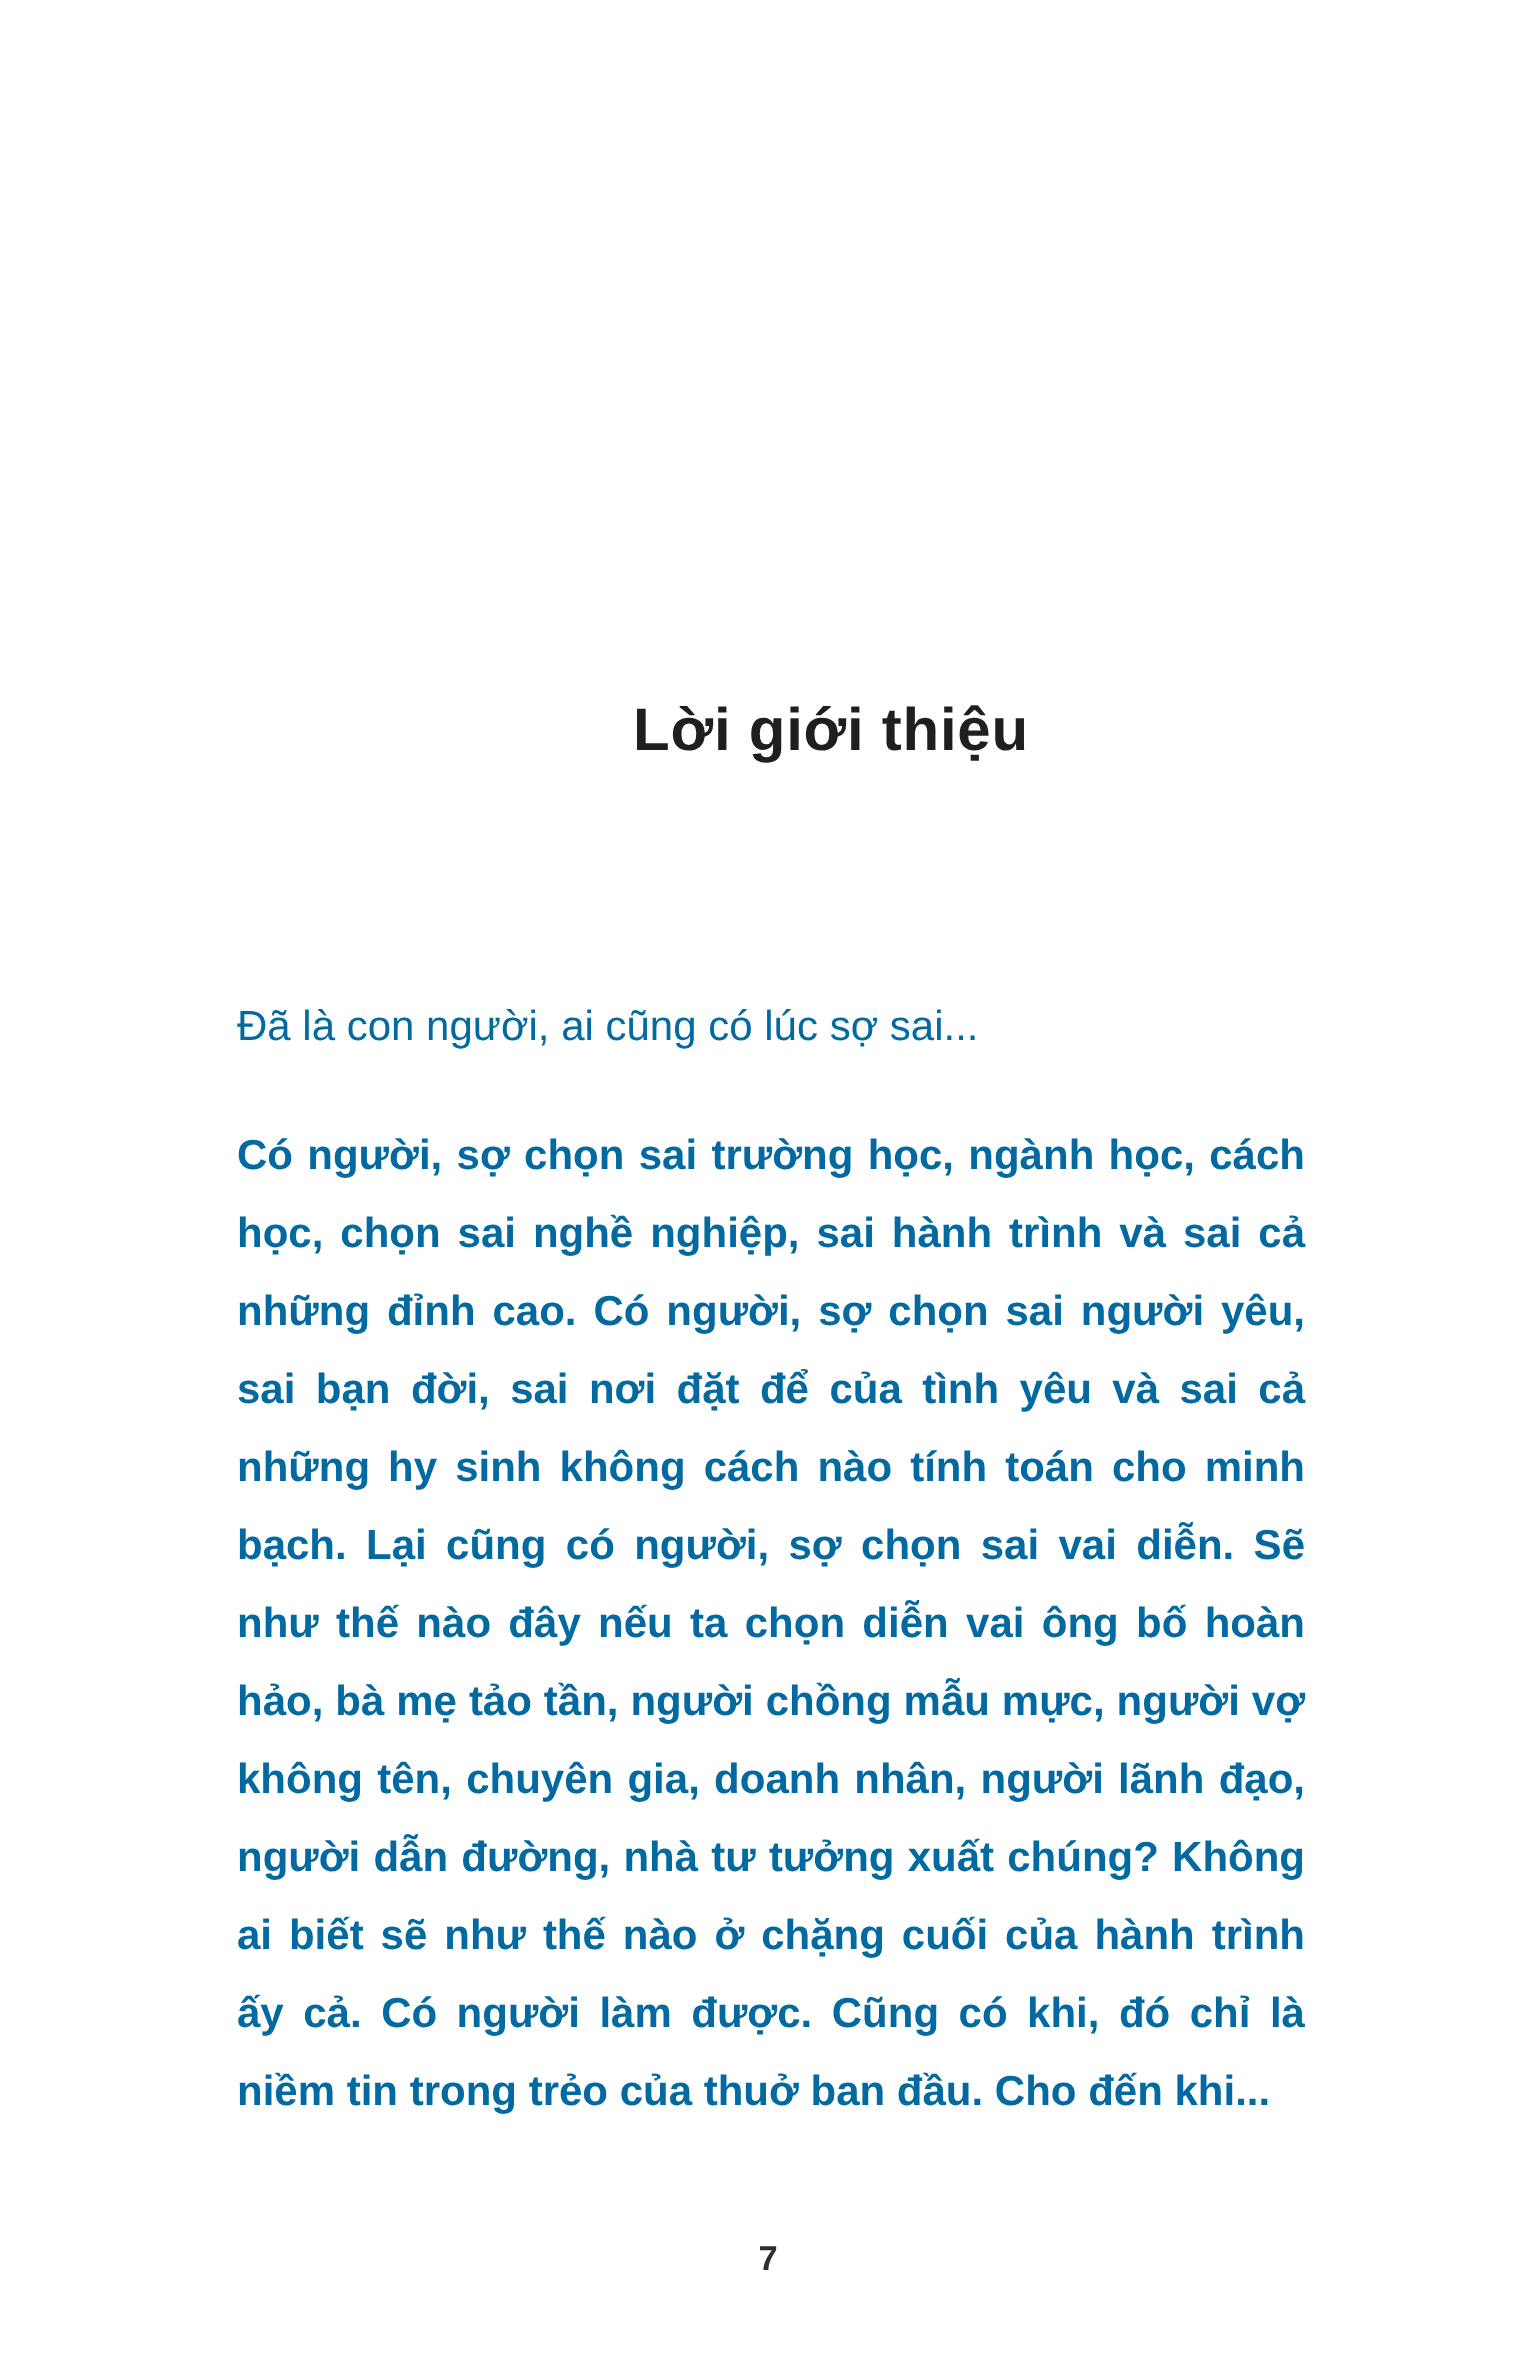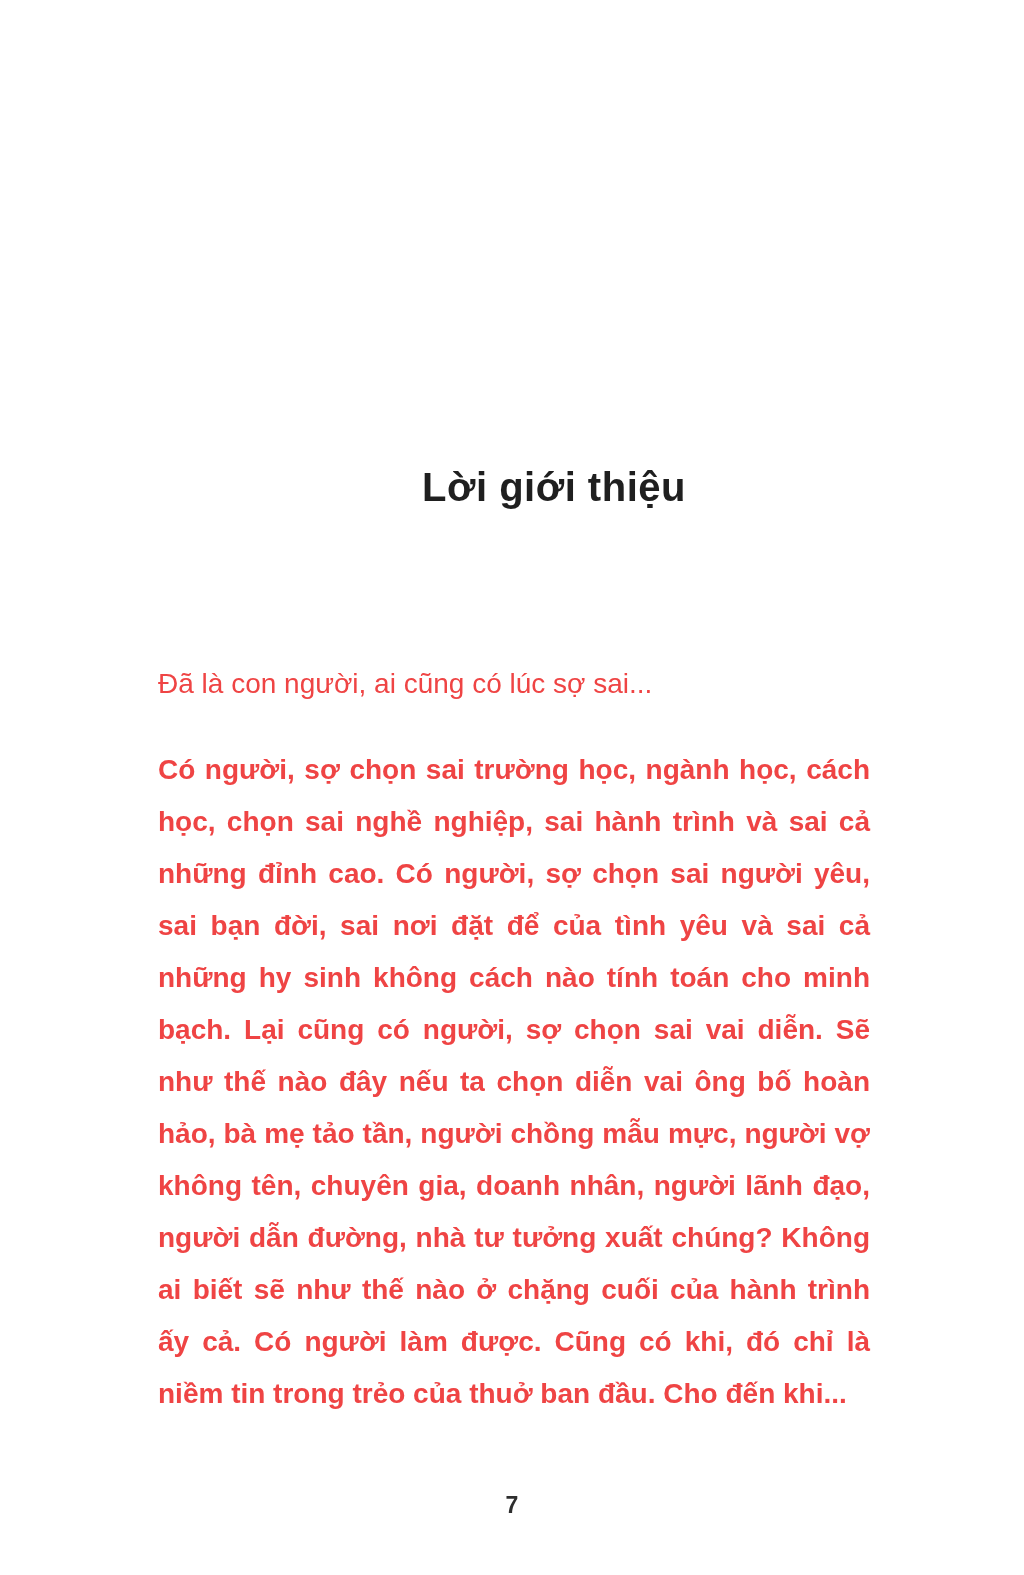--- a/index.html
+++ b/index.html
@@ -28,21 +28,21 @@
     color: #1f1f1f;
     padding-left: 42px;
   }
   .content {
     position: absolute;
     top: 658px;
     left: 158px;
     width: 712px;
     font-size: 28px;
     line-height: 52px;
-    color: #ef4444;
+    color: #0369a1;
   }
   .para-intro {
     margin: 0 0 34px 0;
     text-align: left;
   }
   .para-main {
     margin: 0;
     text-align: justify;
     text-justify: inter-word;
     font-weight: bold;

